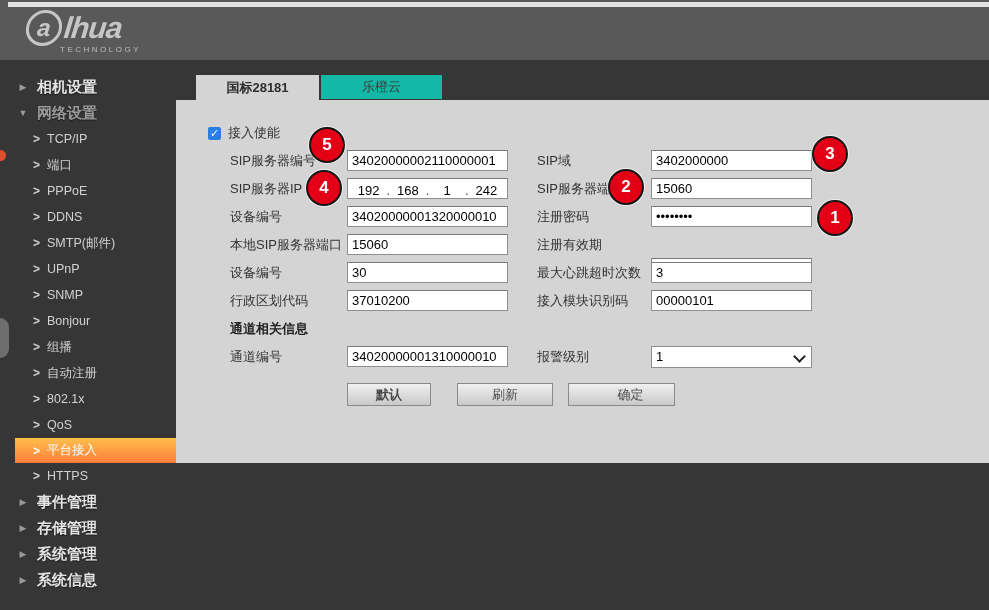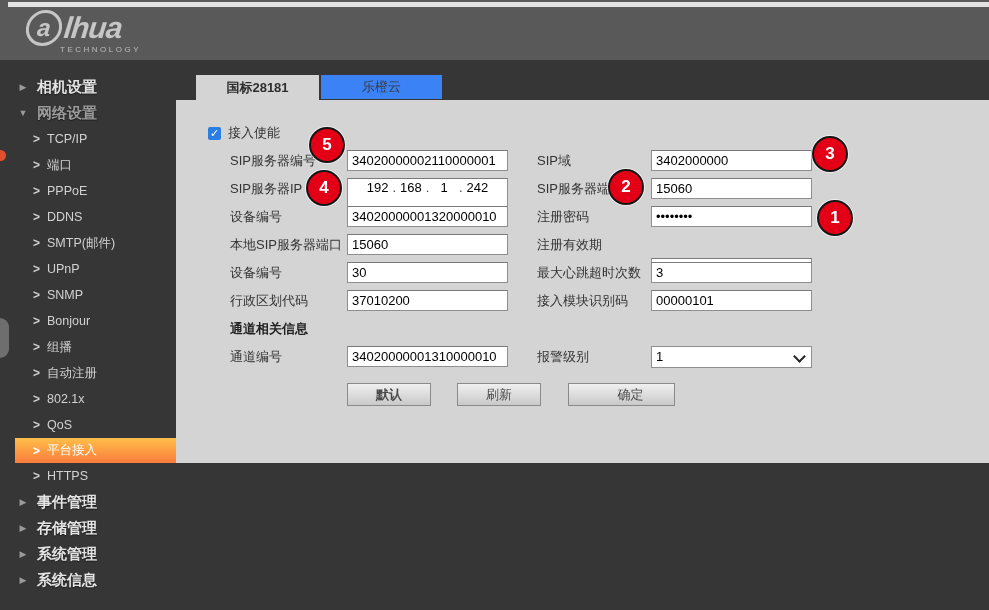--- a/index.html
+++ b/index.html
@@ -36,31 +36,31 @@
     background:linear-gradient(#ffbf4a,#fb7c3c);
   }
   .side-item.lvl1.active .slabel,.side-item.lvl1.active .tri{color:#fff;}
   
   .edge-dot{position:absolute;left:-5px;top:150px;width:11px;height:11px;border-radius:50%;background:#e0502e;}
   .edge-handle{position:absolute;left:0;top:318px;width:9px;height:40px;background:#6e6e6e;border-radius:0 20px 20px 0;}
   
   .tabs{position:absolute;left:176px;top:75px;right:0;height:25px;display:flex;margin-left:20px;}
   .tab{box-sizing:border-box;text-align:center;cursor:pointer;}
   .tab.active{width:123px;height:25px;background:#d4d4d4;font-weight:bold;font-size:13px;color:#2e2e2e;line-height:25px;}
-  .tab.inactive{width:121px;height:24px;background:#3b82f6;font-size:13px;color:#3a3a3a;line-height:24px;margin-left:2px;}
+  .tab.inactive{width:121px;height:24px;background:#14b8a6;font-size:13px;color:#3a3a3a;line-height:24px;margin-left:2px;}
   
   .panel{position:absolute;left:176px;top:100px;width:813px;height:363px;background:#d4d4d4;}
   .flabel{position:absolute;font-size:13px;color:#333;line-height:21px;white-space:nowrap;}
   .finput{
     position:absolute;box-sizing:border-box;width:161px;height:21px;
     border:1px solid #8f8f8f;border-top-color:#7a7a7a;background:#fff;
     font-family:"Liberation Sans","DejaVu Sans",sans-serif;
     font-size:13px;color:#000;padding:0 4px;outline:none;
   }
-  .ipbox{display:flex;align-items:flex-end;padding:16px;}
+  .ipbox{display:flex;align-items:flex-start;padding:4px;}
   .ipbox span{flex:1;text-align:center;font-size:13px;color:#000;}
   .ipbox .ipdot{flex:0 0 6px;color:#444;}
   .checkbox{
     position:absolute;left:32px;top:27px;width:13px;height:13px;background:#2a7de1;
     border-radius:2px;color:#fff;font-size:11px;line-height:13px;text-align:center;cursor:pointer;
   }
   .cblabel{position:absolute;left:52px;top:24px;font-size:13px;color:#333;line-height:18px;}
   .section-title{position:absolute;left:54px;top:220px;font-size:13px;font-weight:bold;color:#222;}
   .selectbox{
     position:absolute;box-sizing:border-box;width:161px;height:22px;
@@ -233,21 +233,21 @@
   <input class="finput" style="left: 171px; top: 246px;" value="34020000001310000010">
 
   <div class="flabel" style="left:361px;top:246px;">报警级别</div>
   <div class="selectbox" style="left:475px;top:246px;">
     <span>1</span>
     <span class="chev"></span>
   </div>
 
   <div id="buttons">
       <button class="btn" style="left: 171px; top: 283px; width: 84px; font-weight: bold;">默认</button>
-      <button class="btn" style="left: 281px; top: 283px; width: 84px;">刷新</button>
+      <button class="btn" style="left: 281px; top: 283px; width: 96px;">刷新</button>
       <button class="btn" style="left: 392px; top: 283px; width: 107px; padding-left: 24px;">确定</button>
     </div>
 </div>
 
 <div id="annotations">
     <div class="ann" style="left: 817px; top: 200px;">1</div>
     <div class="ann" style="left: 608px; top: 169px;">2</div>
     <div class="ann" style="left: 812px; top: 136px;">3</div>
     <div class="ann" style="left: 306px; top: 170px;">4</div>
     <div class="ann" style="left: 309px; top: 127px;">5</div>

